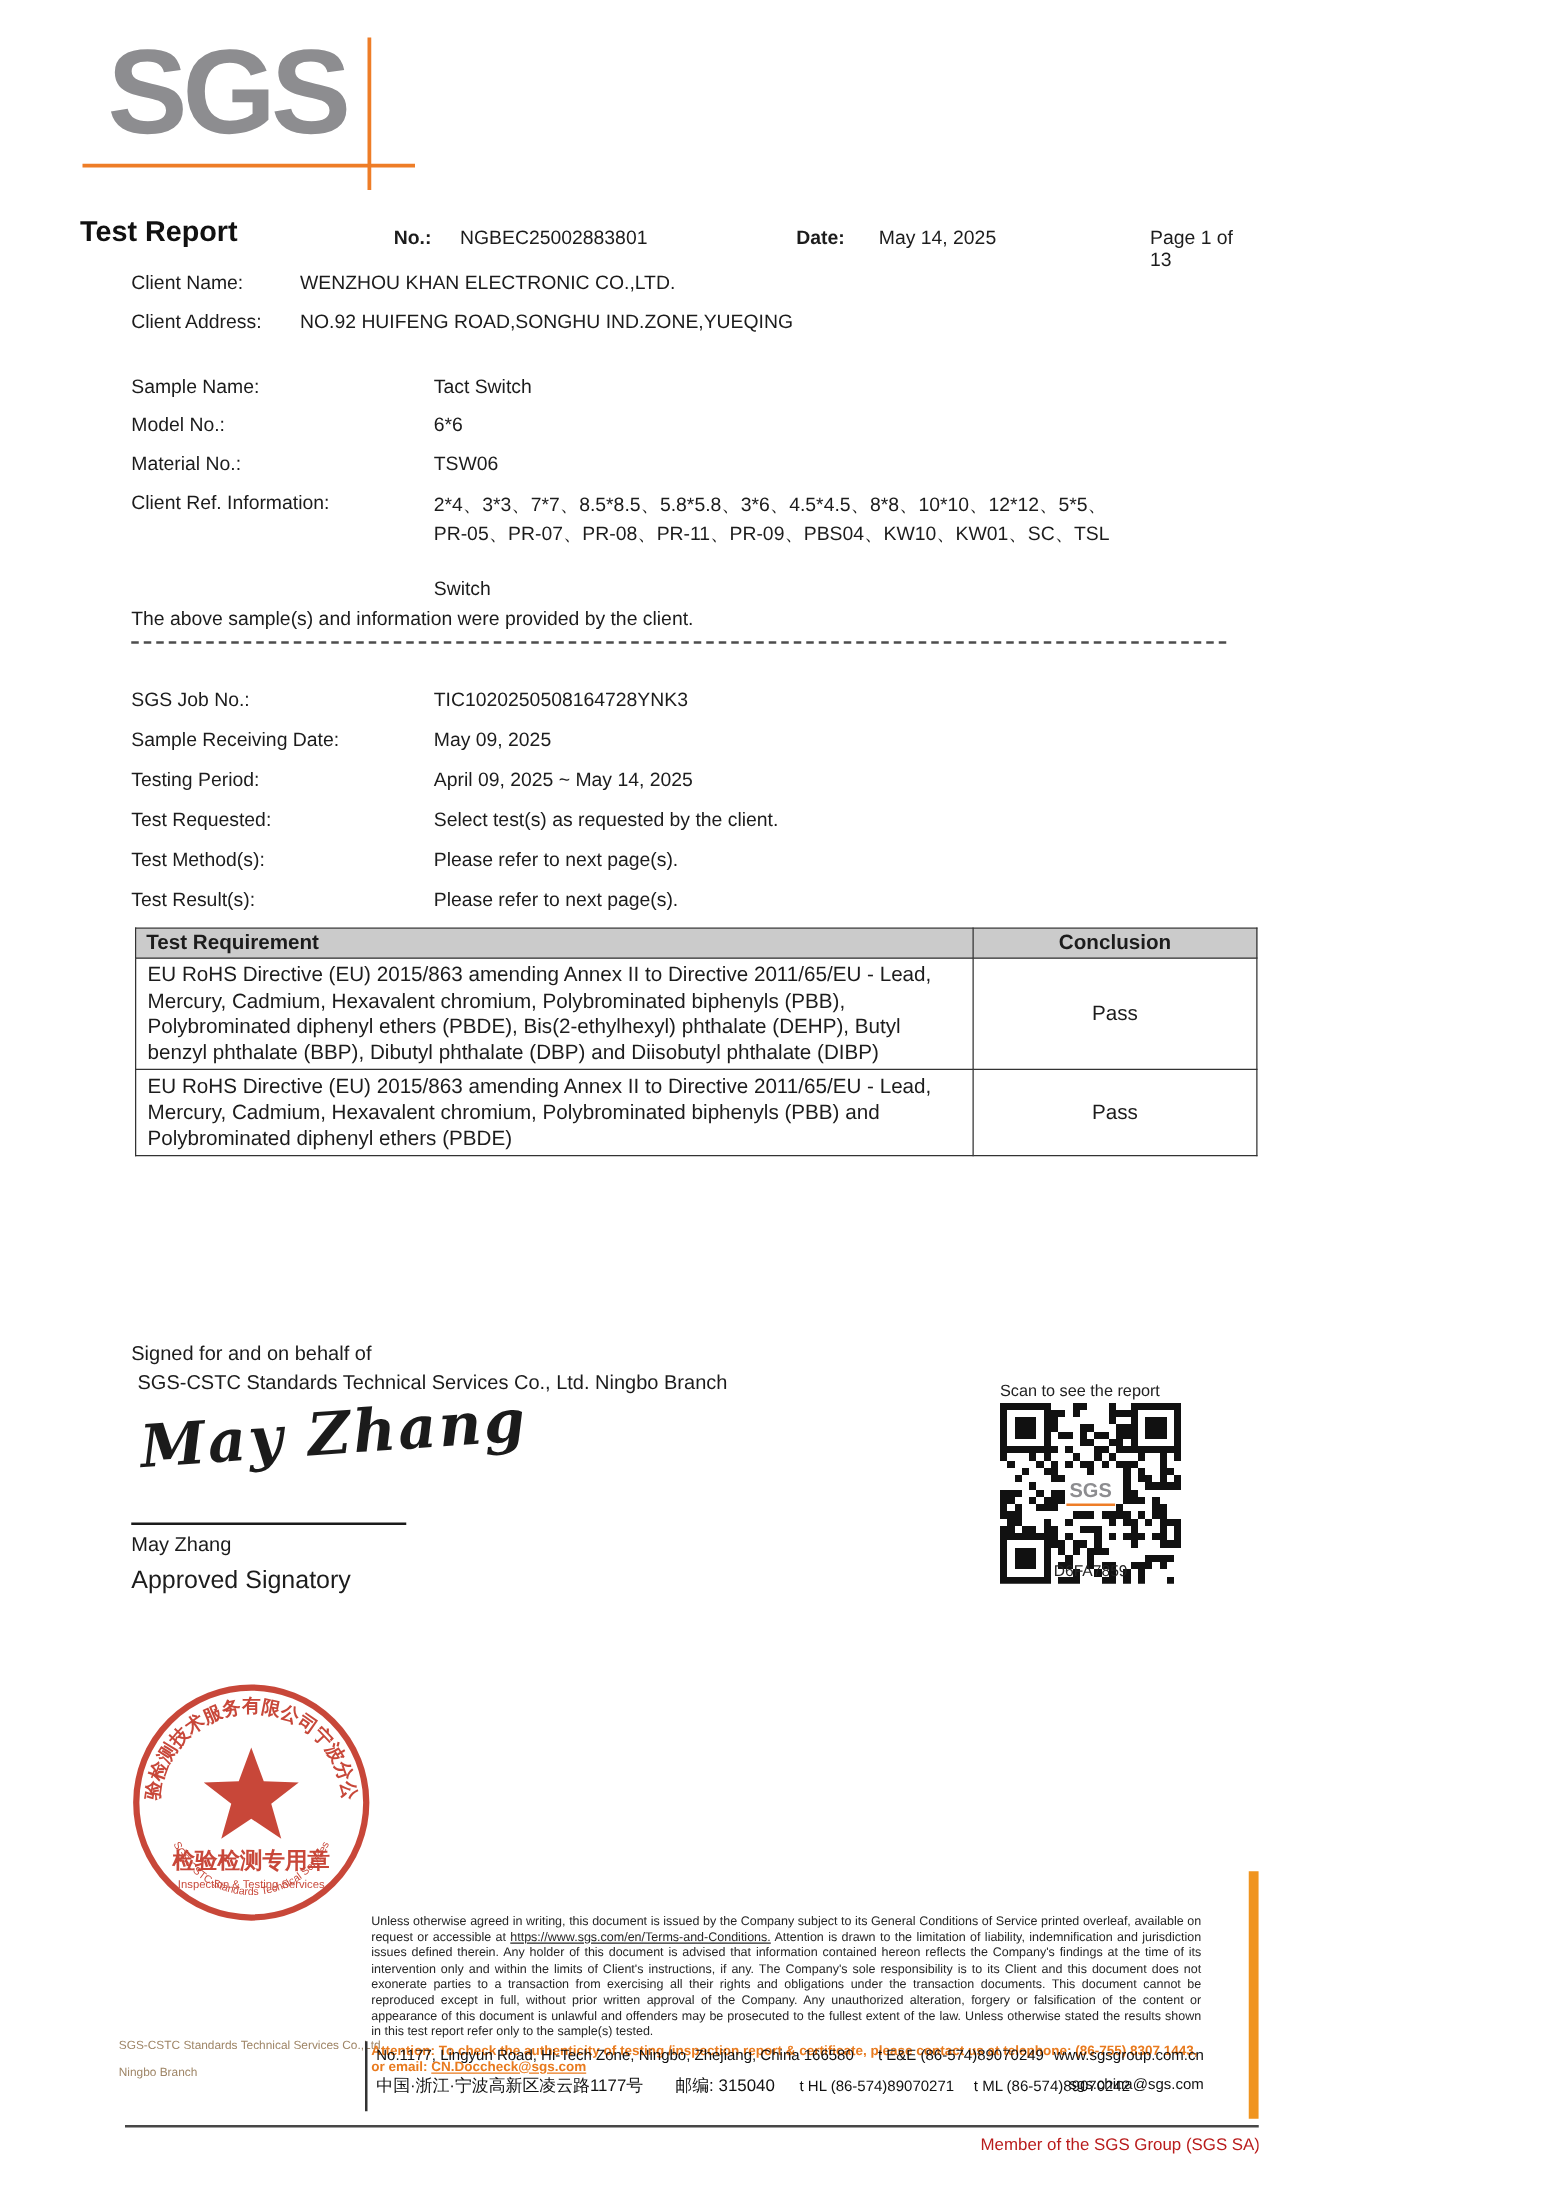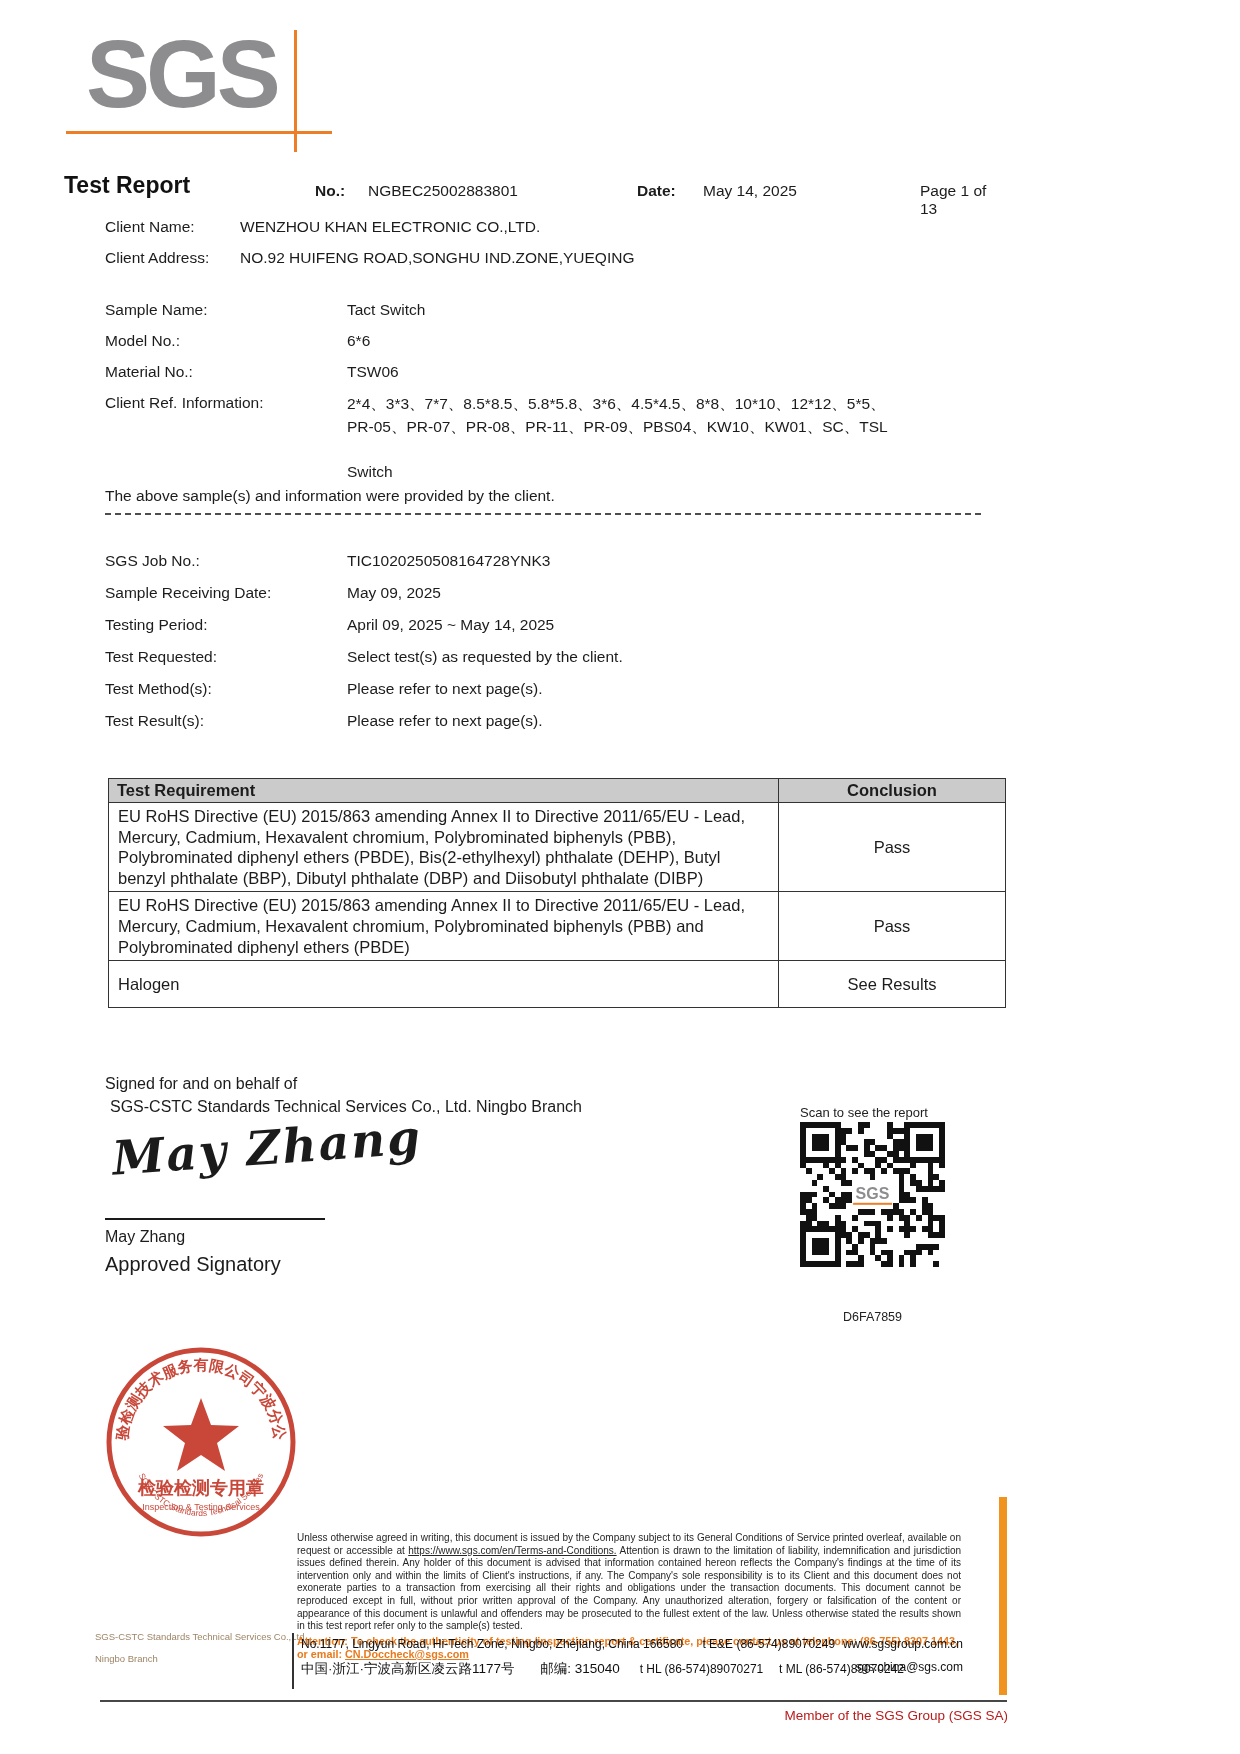--- a/index.html
+++ b/index.html
@@ -13,21 +13,21 @@
   
   .logo-text{font-size:96px;font-weight:900;color:#8d8d90;letter-spacing:-4px;line-height:1;}
   .logo-hline{background:#ee7d27;}
   .logo-vline{background:#ee7d27;}
 
   .report-title{font-size:23px;font-weight:bold;color:#111;}
 
   .dash-sep{border-top:2px dashed #4d4d4d;height:0;}
 
   
-  table.results{border-collapse:collapse;table-layout:fixed;width:897px;margin-top:36px;}
+  table.results{border-collapse:collapse;table-layout:fixed;width:897px;}
   table.results th, table.results td{border:1.7px solid #333;}
   table.results th{background:#cbcbcb;font-size:16.5px;height:23px;padding:0 8px;}
   .th-req{text-align:left;}
   .th-conc{text-align:center;}
   td.req{font-size:16.5px;line-height:20.6px;padding:3px 9px;vertical-align:top;}
   td.conc{font-size:16.5px;text-align:center;vertical-align:middle;}
   tr.short td{height:40px;}
   tr.short td.req{vertical-align:middle;}
 
   
@@ -114,24 +114,20 @@
       </tr>
     </thead>
     <tbody>
       <tr>
         <td class="req">EU RoHS Directive (EU) 2015/863 amending Annex II to Directive 2011/65/EU - Lead, Mercury, Cadmium, Hexavalent chromium, Polybrominated biphenyls (PBB), Polybrominated diphenyl ethers (PBDE), Bis(2-ethylhexyl) phthalate (DEHP), Butyl benzyl phthalate (BBP), Dibutyl phthalate (DBP) and Diisobutyl phthalate (DIBP)</td>
         <td class="conc">Pass</td>
       </tr>
       <tr>
         <td class="req">EU RoHS Directive (EU) 2015/863 amending Annex II to Directive 2011/65/EU - Lead, Mercury, Cadmium, Hexavalent chromium, Polybrominated biphenyls (PBB) and Polybrominated diphenyl ethers (PBDE)</td>
         <td class="conc">Pass</td>
-      </tr>
-      <tr class="short">
-        <td class="req">Halogen</td>
-        <td class="conc">See Results</td>
       </tr>
     </tbody>
   </table>
 
   <div class="abs" style="left:105px;top:1075px;font-size:16px;">Signed for and on behalf of</div>
   <div class="abs" style="left:110px;top:1098px;font-size:16px;">SGS-CSTC Standards Technical Services Co., Ltd. Ningbo Branch</div>
   <div class="abs sig-script" style="left:112px;top:1120px;">May Zhang</div>
   <div class="abs sig-line" style="left:105px;top:1218px;width:220px;height:2px;"></div>
   <div class="abs" style="left:105px;top:1228px;font-size:16px;">May Zhang</div>
   <div class="abs" style="left:105px;top:1253px;font-size:20px;">Approved Signatory</div>
@@ -336,21 +332,21 @@
           <rect x="104.39999999999999" y="0" width="40.6" height="40.6"></rect>
           <rect fill="#fff" x="110.2" y="5.8" width="29" height="29"></rect>
           <rect x="116" y="11.6" width="17.4" height="17.4"></rect>
           <rect x="0" y="104.39999999999999" width="40.6" height="40.6"></rect>
           <rect fill="#fff" x="5.8" y="110.2" width="29" height="29"></rect>
           <rect x="11.6" y="116" width="17.4" height="17.4"></rect>
         </g>
       </svg>
     <div class="qr-center-label">SGS</div>
   </div>
-  <div class="abs qr-id" style="left:800px;top:1310px;width:145px;">D6FA7859</div>
+  <div class="abs qr-id" style="left:800px;top:1250px;width:145px;">D6FA7859</div>
 
   <svg class="abs" style="left:95px;top:1338px;" width="212" height="212" viewBox="0 0 212 212">
     <defs>
       <path id="arcTop" d="M 32,106 A 74,74 0 0 1 180,106"></path>
       <path id="arcBottom" d="M 38,110 A 68,68 0 0 0 174,110"></path>
     </defs>
     <g opacity="0.93">
       <circle cx="106" cy="104" r="92" fill="none" stroke="#c43a2b" stroke-width="5"></circle>
       <path d="M106 60 L116 87 L144 88 L122 105 L130 133 L106 117 L82 133 L90 105 L68 88 L96 87 Z" fill="#c43a2b"></path>
       <text font-size="15" fill="#c43a2b" font-weight="bold">

